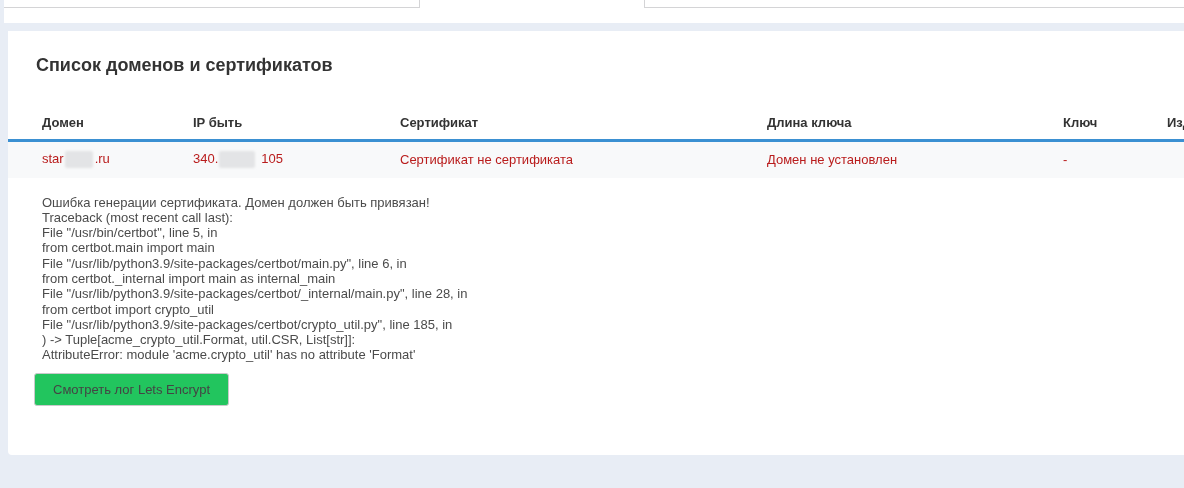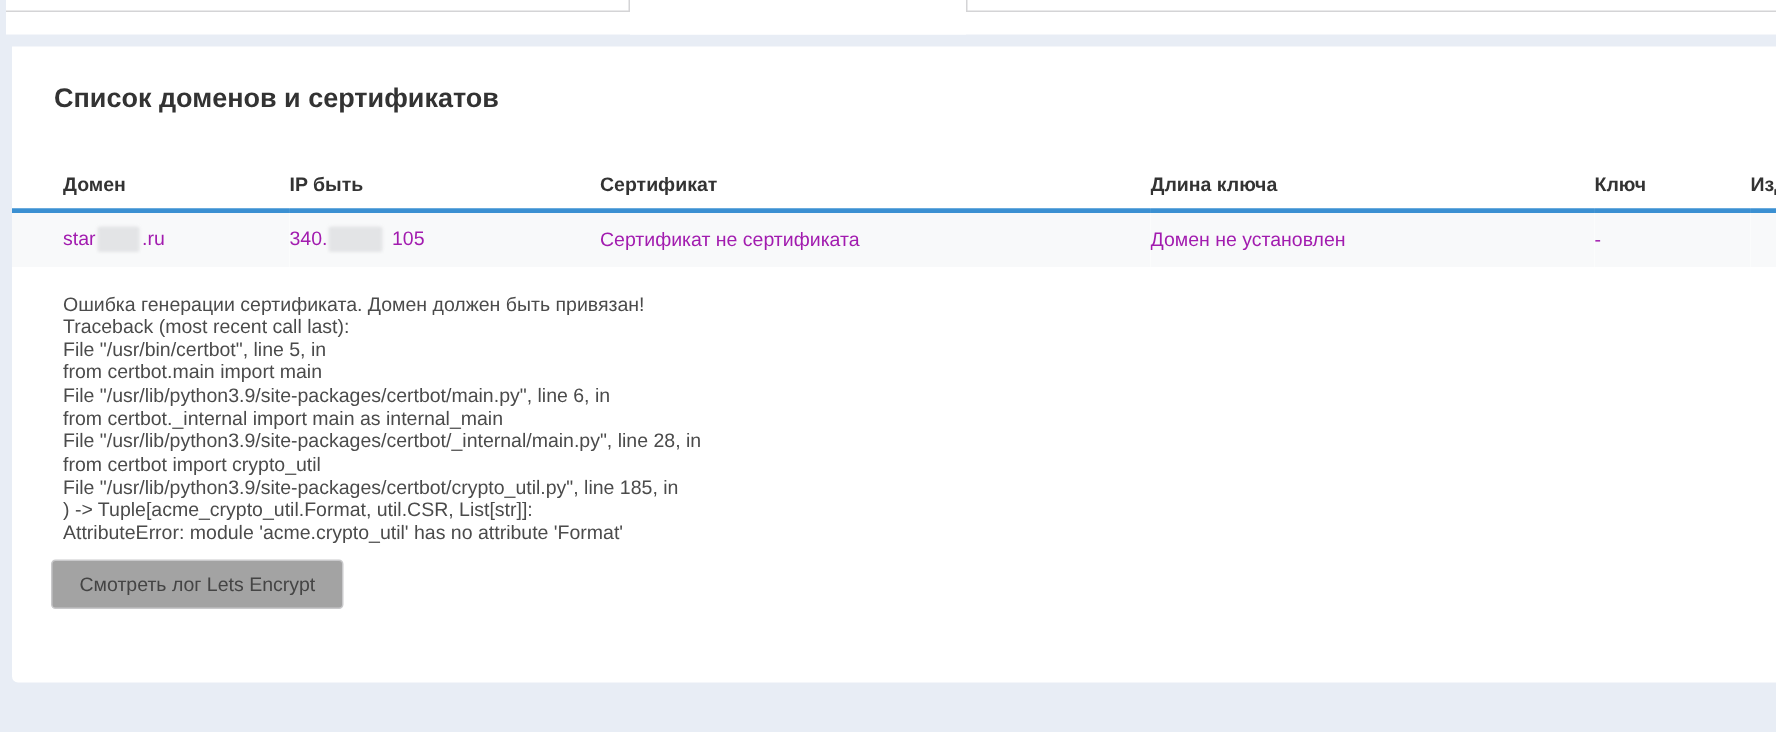--- a/index.html
+++ b/index.html
@@ -32,21 +32,21 @@
   }
 
   table.domains { width:100%; border-collapse:collapse; table-layout:fixed; }
   table.domains th {
     text-align:left; font-size:13px; line-height:15px; font-weight:700; color:#333333;
     padding:40px 0 9px 0;
     border-bottom:3px solid #3b90d2;
     white-space:nowrap; overflow:hidden;
   }
   table.domains td {
-    font-size:13px; line-height:15px; color:#a21caf;
+    font-size:13px; line-height:15px; color:#b91c1c;
     height:37px; vertical-align:middle;
     white-space:nowrap; overflow:hidden;
   }
   table.domains th.first, table.domains td.first { padding-left:34px; }
   tr.data-row { background:#f8f9fa; }
 
   .censor {
     display:inline-block; vertical-align:middle;
     background:#e3e4e6; border-radius:2px;
     filter:blur(1.2px);
@@ -59,21 +59,21 @@
     margin:17px 0 0 34px;
     font-size:13px; line-height:15.3px;
     color:#4b4b4b;
   }
   .error-log .log-line { display:block; white-space:pre; }
 
   .log-button {
     display:inline-block;
     margin:10px 0 0 26px;
     padding:8px 18px;
-    background:#a3a3a3;
+    background:#22c55e;
     border:1px solid #c9c9cb;
     border-radius:3px;
     font-family:"Liberation Sans", sans-serif;
     font-size:13px; line-height:15px; color:#444444;
     cursor:pointer;
   }
 </style>
 </head>
 <body>
 

